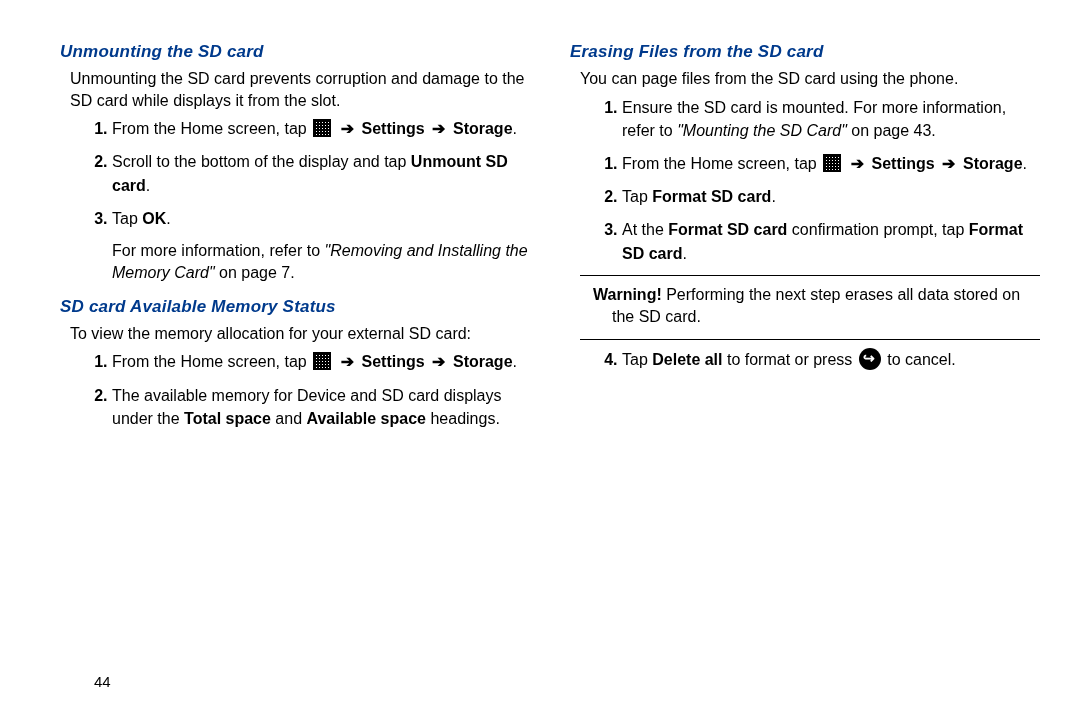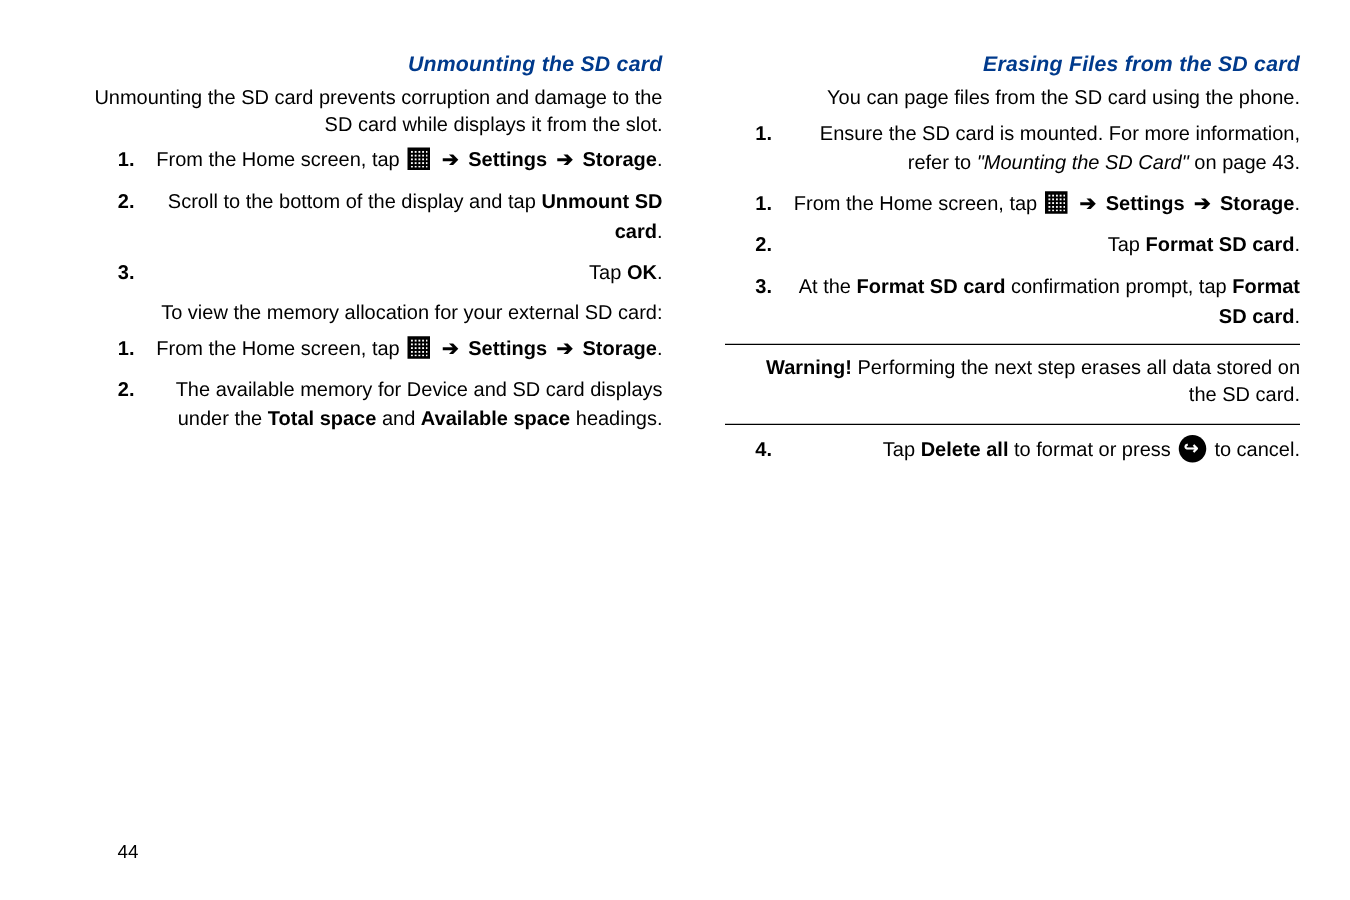--- a/index.html
+++ b/index.html
@@ -10,21 +10,20 @@
     font-family: Arial, Helvetica, sans-serif;
     font-size: 16px;
     color: #000;
     background: #fff;
     position: relative;
   }
   .page {
     display: flex;
     padding: 30px 40px 10px 60px;
     gap: 40px;
-    text-align: right;
   }
   .col {
     width: 470px;
   }
   h3.section-heading {
     color: #003a8c;
     font-style: italic;
     font-weight: bold;
     font-size: 17px;
     margin: 12px 0 6px 0;
@@ -135,21 +134,25 @@
         <span class="arrow">➔</span>
         <span class="bold">Storage</span>.
       </li>
       <li>
         <span>Scroll to the bottom of the display and tap </span><span class="bold">Unmount SD card</span>.
       </li>
       <li>
         <span>Tap </span><span class="bold">OK</span>.
       </li>
     </ol>
-
+    <p class="formore">
+      <span>For more information, refer to </span><span class="ital">"Removing and Installing the Memory Card"</span><span> on page 7.</span>
+    </p>
+
+    <h3 class="section-heading">SD card Available Memory Status</h3>
     <p class="intro">To view the memory allocation for your external SD card:</p>
 
     <ol>
       <li>
         <span>From the Home screen, tap</span>
         <span class="apps-icon"></span>
         <span class="arrow">➔</span>
         <span class="bold">Settings</span>
         <span class="arrow">➔</span>
         <span class="bold">Storage</span>.

